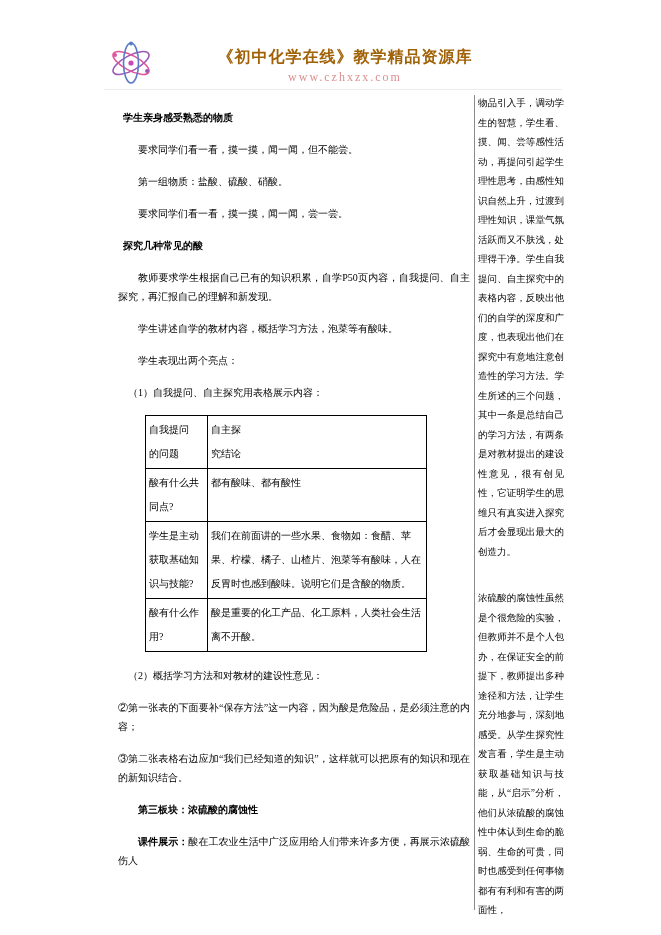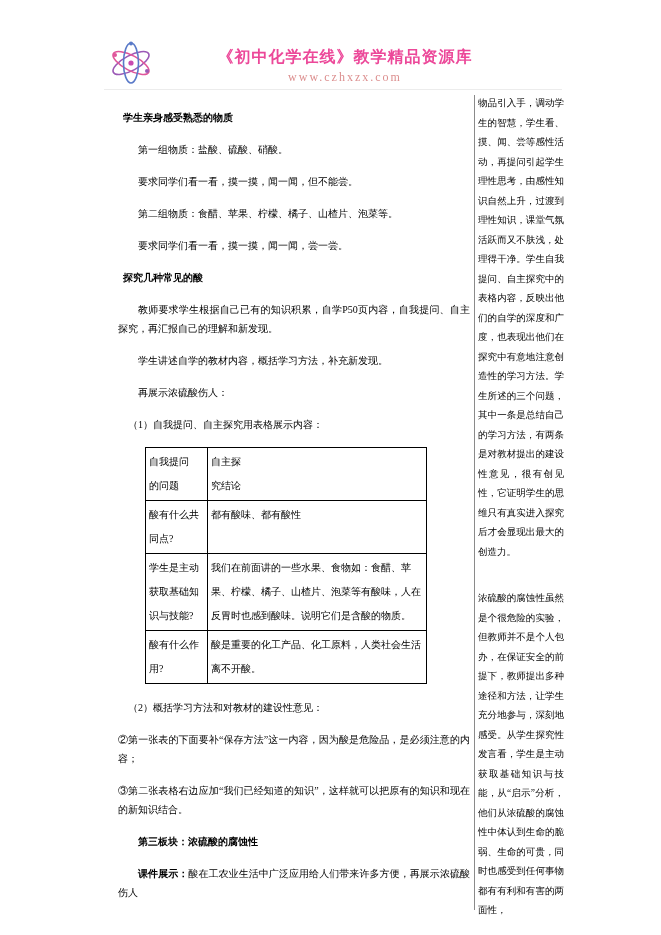--- a/index.html
+++ b/index.html
@@ -1,21 +1,21 @@
 <!DOCTYPE html>
 <html><head>
 <meta charset="utf-8">
 <style>
   html,body{margin:0;padding:0;background:#ffffff;}
   .page{position:relative;width:661px;height:935px;background:#ffffff;overflow:hidden;
         font-family:"Liberation Serif","DejaVu Serif",serif;color:#000;}
   
   .header-logo{position:absolute;left:107px;top:40px;width:48px;height:46px;}
   .header-title{position:absolute;left:170px;top:47px;width:350px;text-align:center;
-                font-size:16px;font-weight:bold;color:#ec4899;letter-spacing:1px;}
+                font-size:16px;font-weight:bold;color:#a16207;letter-spacing:1px;}
   .header-url{position:absolute;left:170px;top:70px;width:350px;text-align:center;
               font-size:12px;color:#dc8f8f;letter-spacing:2px;}
   .header-rule{position:absolute;left:104px;top:89px;width:458px;border-top:1px solid #ececec;}
   
   .main-col{position:absolute;left:118px;top:108px;width:352px;
             font-size:10px;line-height:19px;text-align:justify;}
   .divider{position:absolute;left:474px;top:95px;height:815px;width:0;border-left:1px solid #8a8a8a;}
   .sidebar{position:absolute;left:478px;top:94px;width:86px;
            font-size:9.5px;line-height:19.5px;text-align:justify;}
   .sidebar p{margin:0;}
@@ -48,28 +48,27 @@
       <circle cx="40" cy="31" r="2" fill="#9b59b6"></circle>
       <circle cx="24" cy="3.5" r="2" fill="#5a7ac8"></circle>
     </svg>
   </span>
   <div class="header-title">《初中化学在线》教学精品资源库</div>
   <div class="header-url">www.czhxzx.com</div>
   <div class="header-rule"></div>
 
   <div class="main-col">
     <p class="head-bold">学生亲身感受熟悉的物质</p>
+    <p class="para">要求同学们看一看，摸一摸，闻一闻，但不能尝。</p>
     <p class="para">第一组物质：盐酸、硫酸、硝酸。</p>
-    <p class="para">要求同学们看一看，摸一摸，闻一闻，但不能尝。</p>
-    <p class="para">第二组物质：食醋、苹果、柠檬、橘子、山楂片、泡菜等。</p>
     <p class="para">要求同学们看一看，摸一摸，闻一闻，尝一尝。</p>
     <p class="head-bold">探究几种常见的酸</p>
     <p class="para">教师要求学生根据自己已有的知识积累，自学P50页内容，自我提问、自主探究，再汇报自己的理解和新发现。</p>
-    <p class="para">学生讲述自学的教材内容，概括学习方法，补充新发现。</p>
-    <p class="para">再展示浓硫酸伤人：</p>
+    <p class="para">学生讲述自学的教材内容，概括学习方法，泡菜等有酸味。</p>
+    <p class="para">学生表现出两个亮点：</p>
     <p class="num-item">（1）自我提问、自主探究用表格展示内容：</p>
 
     <table class="inquiry">
       <colgroup>
           <col style="width:62px">
           <col style="width:219px">
         </colgroup>
       <tbody>
           <tr>
         <td class="prewrap">自我提问

